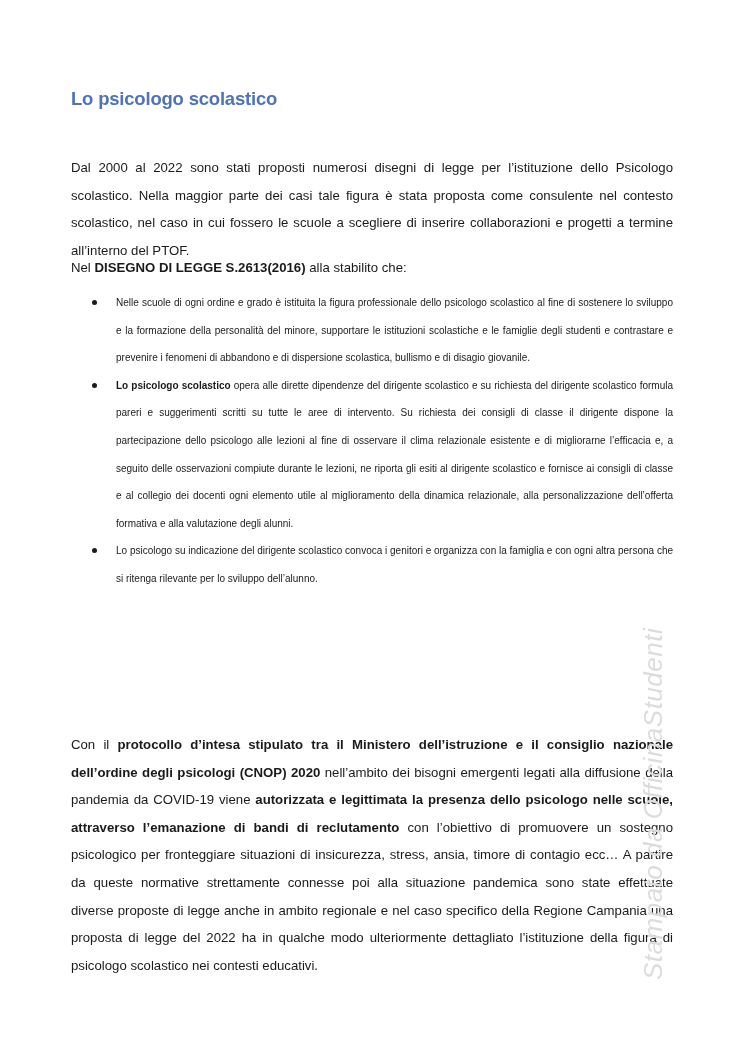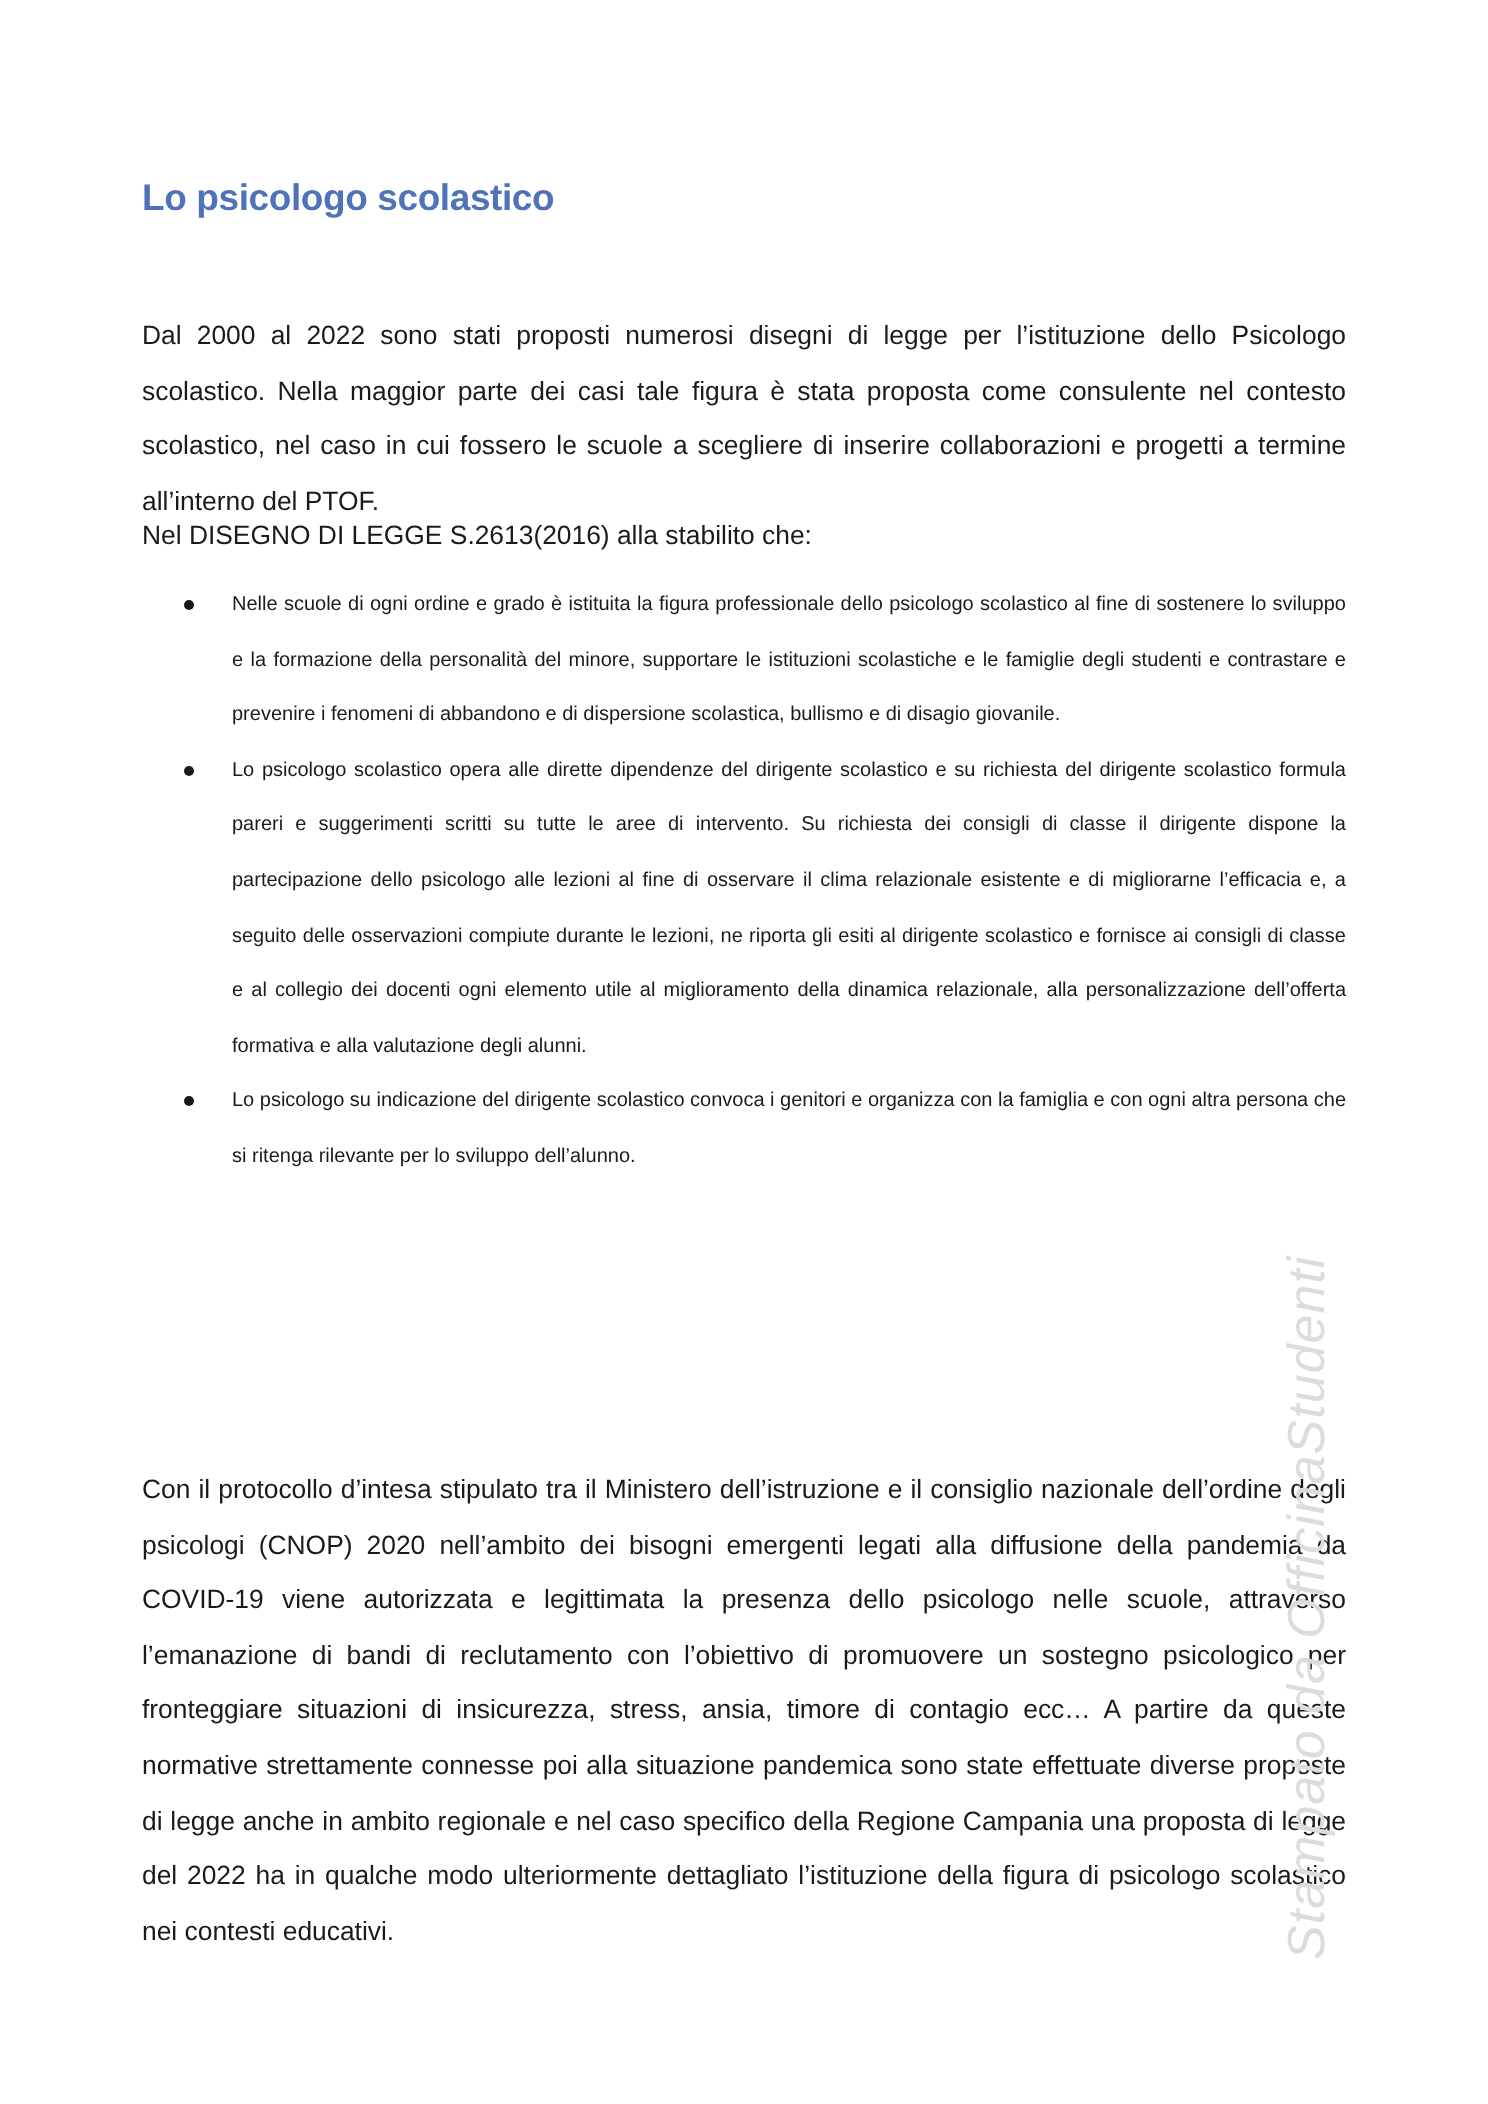--- a/index.html
+++ b/index.html
@@ -24,21 +24,21 @@
   .list { position: absolute; left: 0; top: 289px; width: 602px; margin: 0; padding: 0; list-style: none; }
   .list li {
     position: relative; padding-left: 45px;
     font-size: 10px; line-height: 27.6px; text-align: justify;
   }
   .list li .bullet {
     position: absolute; left: 21px; top: 11px;
     width: 5px; height: 5px; border-radius: 50%; background: #1a1a1a;
   }
   .p3 { top: 731px; }
-  b { font-weight: normal; }
+  b { font-weight: bold; }
   .watermark {
     position: absolute; left: 638px; top: 980px;
     transform: rotate(-90deg); transform-origin: left top;
     font-size: 26px; font-style: italic; color: #dcdcdc;
     white-space: nowrap; letter-spacing: 0.5px;
     font-family: "Liberation Sans", sans-serif;
   }
 </style>
 </head>
 <body>

